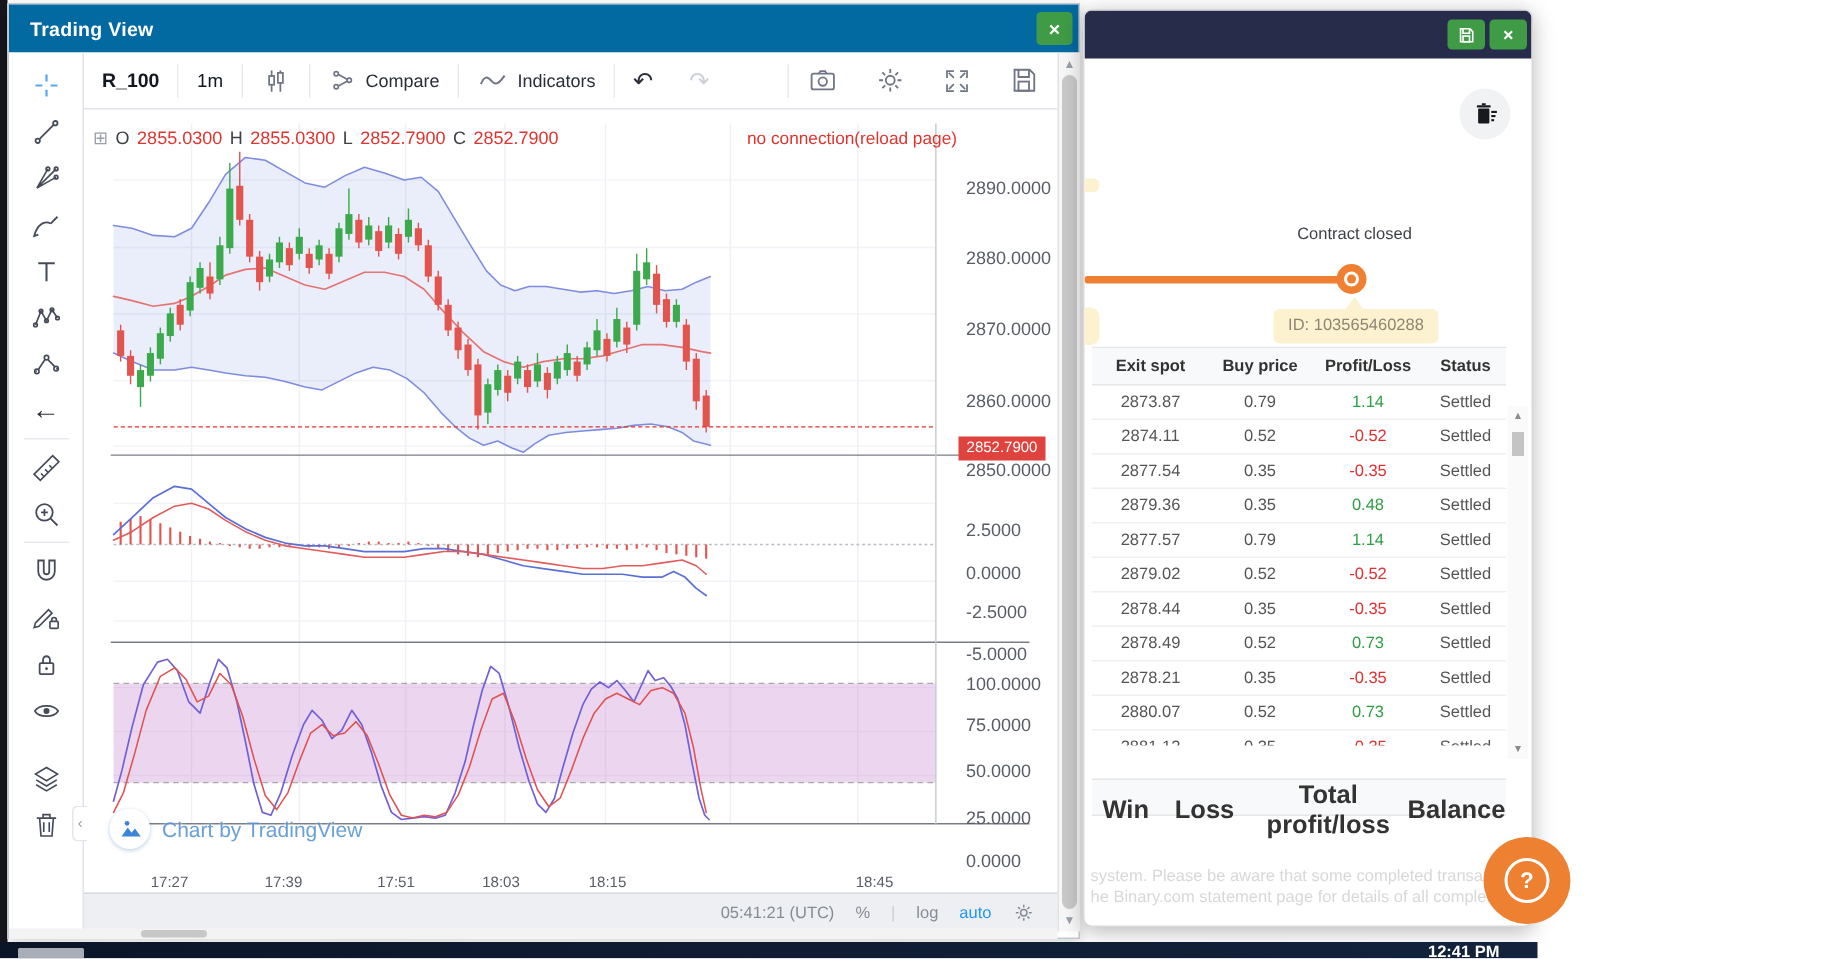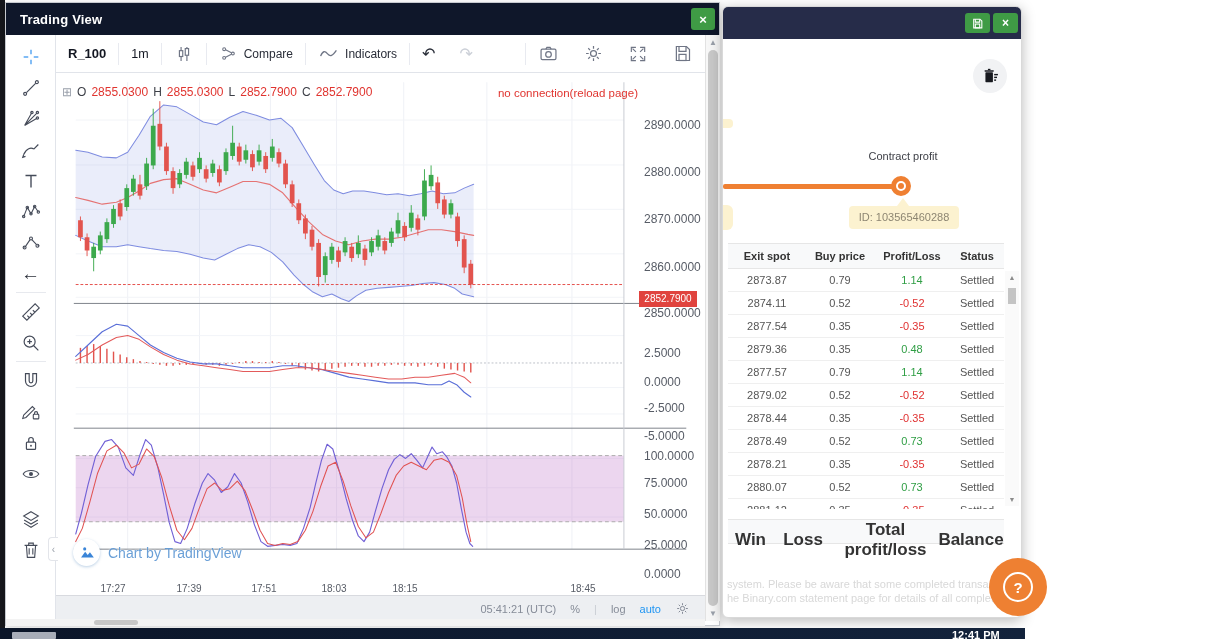--- a/index.html
+++ b/index.html
@@ -2,21 +2,21 @@
 <html><head>
 <meta charset="utf-8">
 <style>
   html,body{margin:0;padding:0;}
   body{font-family:"Liberation Sans",sans-serif;background:#fff;}
   .screen{position:relative;width:1219px;height:639px;background:#fff;overflow:hidden;}
   .left-strip{position:absolute;left:0;top:0;width:5px;height:628px;background:#16171c;}
 
   
   .tv-window{position:absolute;left:5px;top:2px;width:715px;height:624px;background:#fff;border:1px solid #c6c9cf;box-sizing:border-box;box-shadow:0 2px 8px rgba(0,0,0,.18);}
-  .titlebar{position:absolute;left:0;top:0;width:100%;height:32px;background:#0f172a;display:flex;align-items:center;}
+  .titlebar{position:absolute;left:0;top:0;width:100%;height:32px;background:#0369a1;display:flex;align-items:center;}
   .titlebar .title{color:#fff;font-size:13px;font-weight:bold;padding-left:14px;letter-spacing:.2px;}
   .win-btn{position:absolute;width:24px;height:22px;background:#3f9b45;border-radius:3px;color:#fff;display:flex;align-items:center;justify-content:center;font-size:13px;font-weight:bold;cursor:pointer;}
   .tv-close{right:4px;top:5px;}
 
   .top-toolbar{position:absolute;left:50px;top:32px;width:649px;height:38px;border-bottom:1px solid #e1e4ea;display:flex;align-items:center;background:#fff;box-sizing:border-box;}
   .tt-item{display:flex;align-items:center;gap:6px;padding:0 12px;height:100%;color:#131722;}
   .tt-sep{width:1px;height:22px;background:#e8eaf0;}
   .sym-name{font-size:13px;font-weight:bold;color:#131722;}
   .interval{font-size:12.5px;color:#131722;}
   .tt-label{font-size:12px;color:#2a2e39;}
@@ -68,21 +68,21 @@
   .trash-btn{position:absolute;left:250px;top:52px;width:34px;height:34px;border-radius:50%;background:#f1f2f4;display:flex;align-items:center;justify-content:center;color:#17191f;cursor:pointer;}
   .contract-status{position:absolute;left:120px;top:143px;width:120px;text-align:center;font-size:11px;color:#3f4148;}
   .slider-track{position:absolute;left:0;top:177px;width:177px;height:5px;background:#ef8032;border-radius:2px;}
   .slider-marker{position:absolute;left:168px;top:169px;width:20px;height:20px;box-sizing:border-box;border:5px solid #ef8032;background:#fff;border-radius:50%;}
   .slider-marker i{position:absolute;left:2px;top:2px;width:6px;height:6px;background:#ef8032;border-radius:50%;}
   .chip-notch{position:absolute;left:174px;top:191px;width:0;height:0;border-left:6px solid transparent;border-right:6px solid transparent;border-bottom:8px solid #fcf2d0;}
   .id-chip{position:absolute;left:126px;top:199px;width:110px;height:23px;background:#fcf2d0;border-radius:4px;font-size:11px;color:#8d8672;text-align:center;line-height:23px;}
   .sliver1{position:absolute;left:0;top:112px;width:10px;height:9px;background:#fcf2d0;border-radius:0 4px 4px 0;}
   .sliver2{position:absolute;left:0;top:198px;width:10px;height:25px;background:#fcf2d0;border-radius:0 6px 6px 0;}
 
-  .trades{position:absolute;left:5px;top:236px;width:276px;height:266px;overflow:hidden;font-size:11px;}
+  .trades{position:absolute;left:5px;top:224px;width:276px;height:266px;overflow:hidden;font-size:11px;}
   .t-head,.t-row{display:grid;grid-template-columns:78px 68px 76px 54px;align-items:center;text-align:center;}
   .t-head{height:26px;background:#f8f9fa;border-top:1px solid #e6e6e6;border-bottom:1px solid #e6e6e6;font-weight:bold;color:#333;box-sizing:border-box;}
   .t-row{height:23px;border-bottom:1px solid #efefef;color:#555;box-sizing:border-box;}
   .plv.pos{color:#2f9e44;}
   .plv.neg{color:#e03131;}
   .t-scroll{position:absolute;left:282px;top:264px;width:14px;height:235px;background:#fafafa;}
   .t-scroll .arr{position:absolute;left:0;width:100%;text-align:center;font-size:7px;color:#8b8b8b;}
   .t-thumb{position:absolute;left:3px;top:17px;width:8px;height:16px;background:#c4c4c4;}
 
   .summary{position:absolute;left:5px;top:512px;width:276px;font-size:17px;}
@@ -693,21 +693,21 @@
     <div class="p-btn p-close">
         <span>×</span>
       </div>
 
     <div class="trash-btn">
         <svg class="ic" width="20" height="20" viewBox="0 0 24 24">
           <use href="#sym-dsweep"></use>
         </svg>
       </div>
 
-    <div class="contract-status">Contract profit</div>
+    <div class="contract-status">Contract closed</div>
     <div class="slider-track"></div>
     <div class="slider-marker">
         <i></i>
       </div>
     <div class="chip-notch"></div>
     <div class="id-chip">ID: 103565460288</div>
     <div class="sliver1"></div>
     <div class="sliver2"></div>
 
     <div class="trades">

